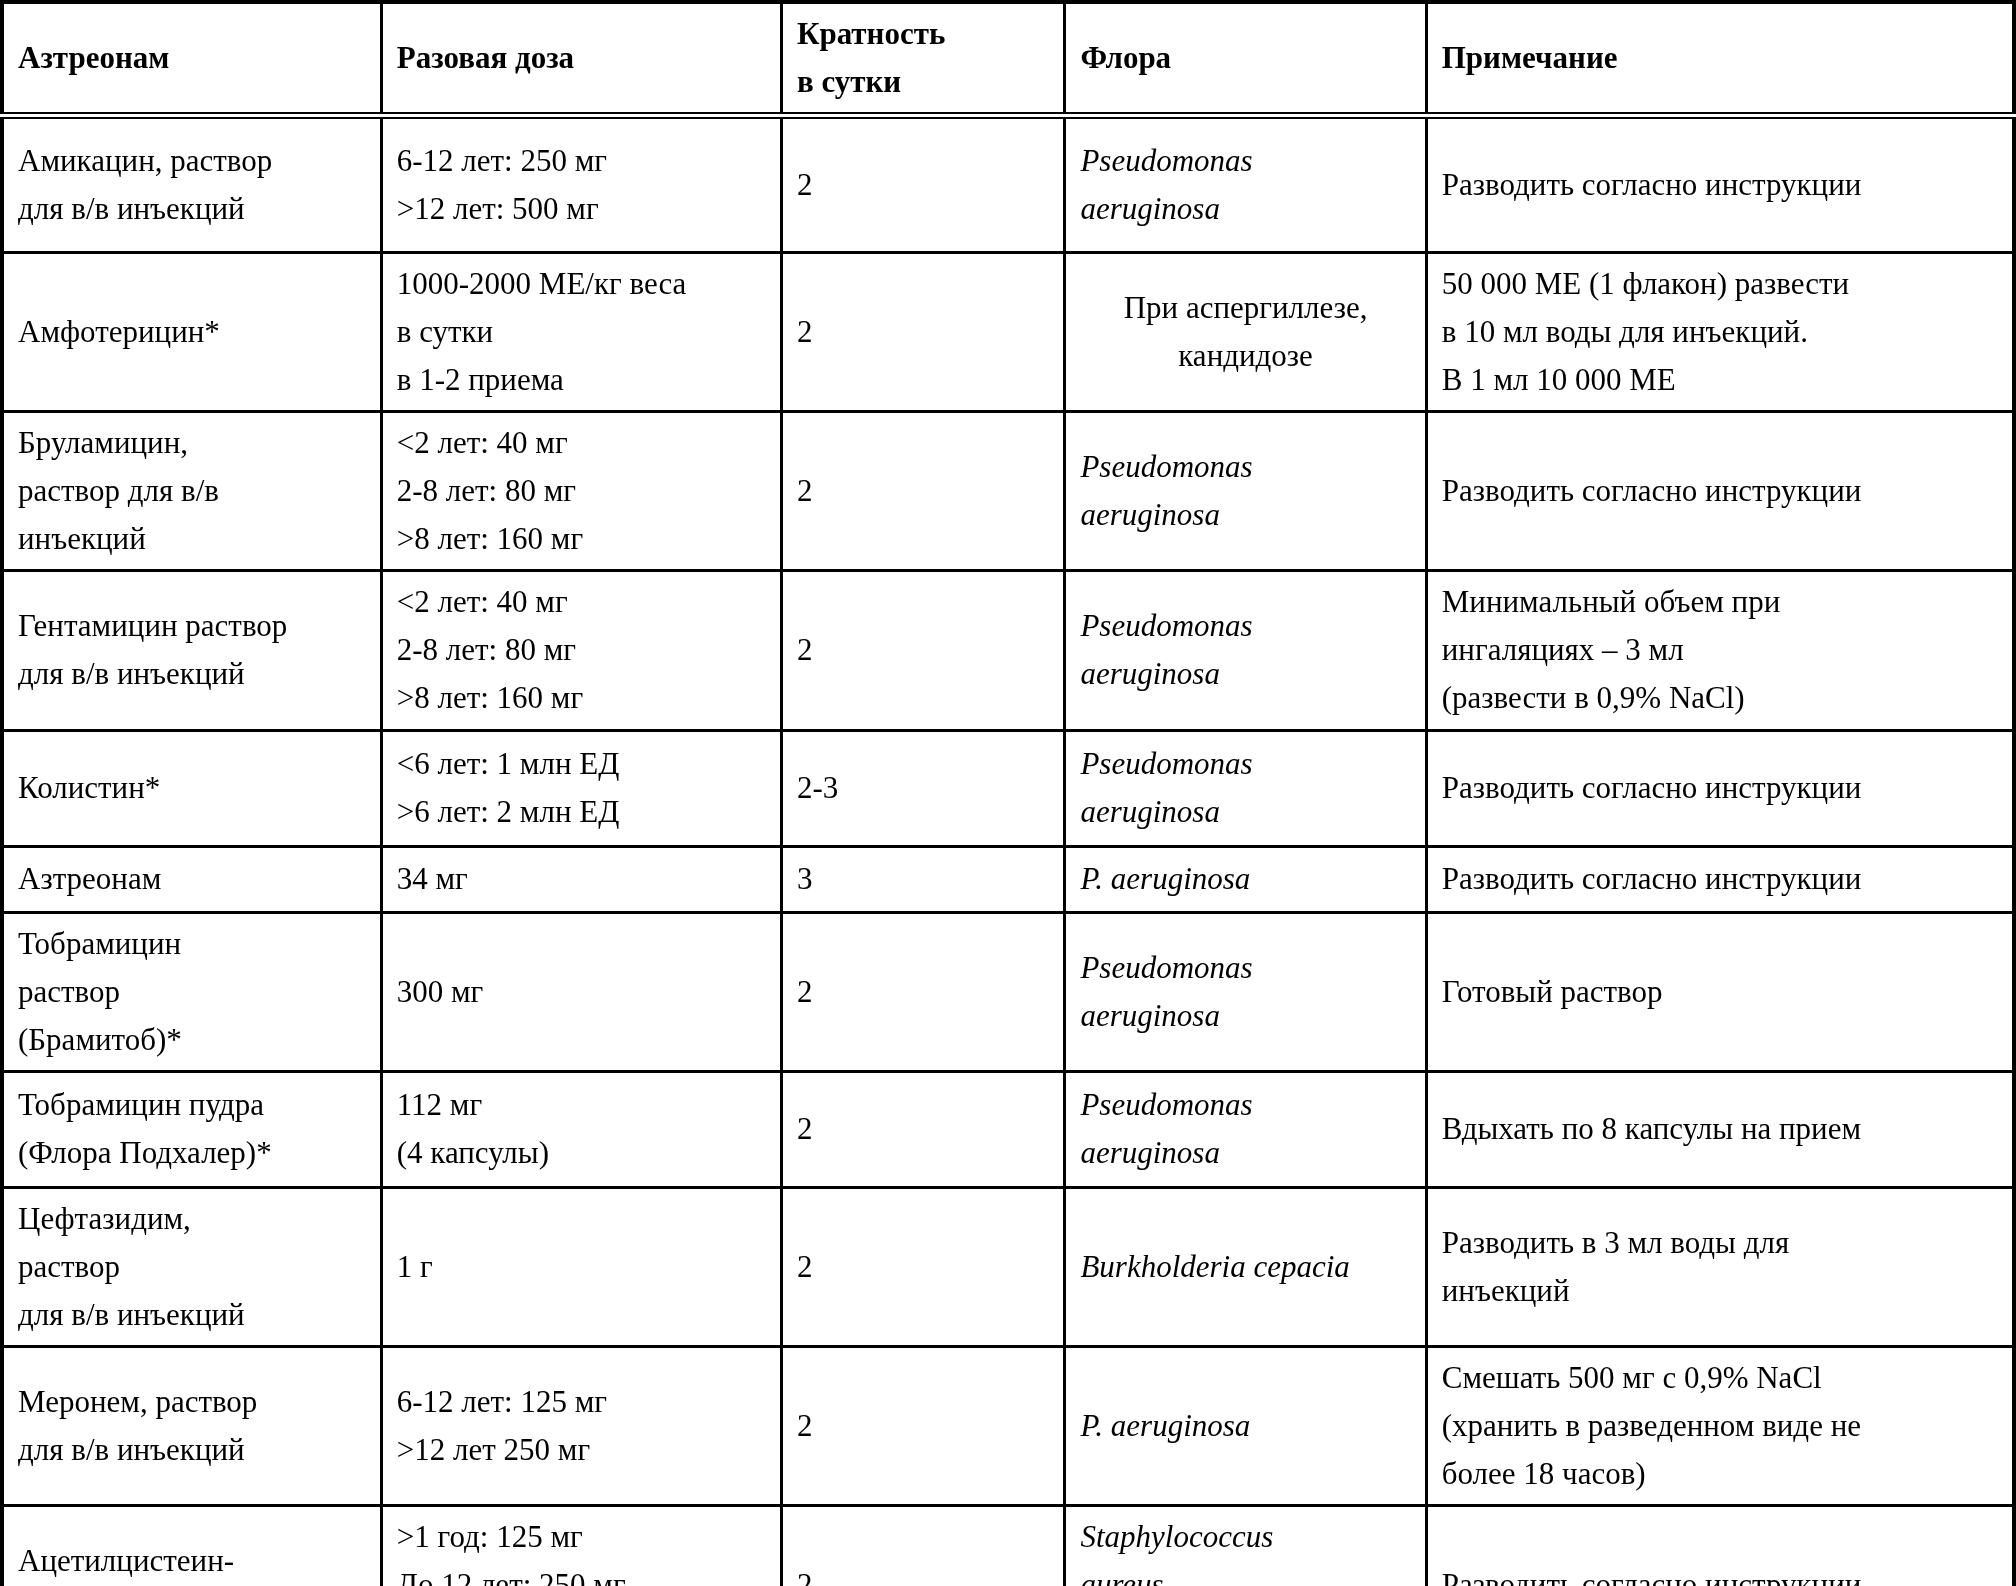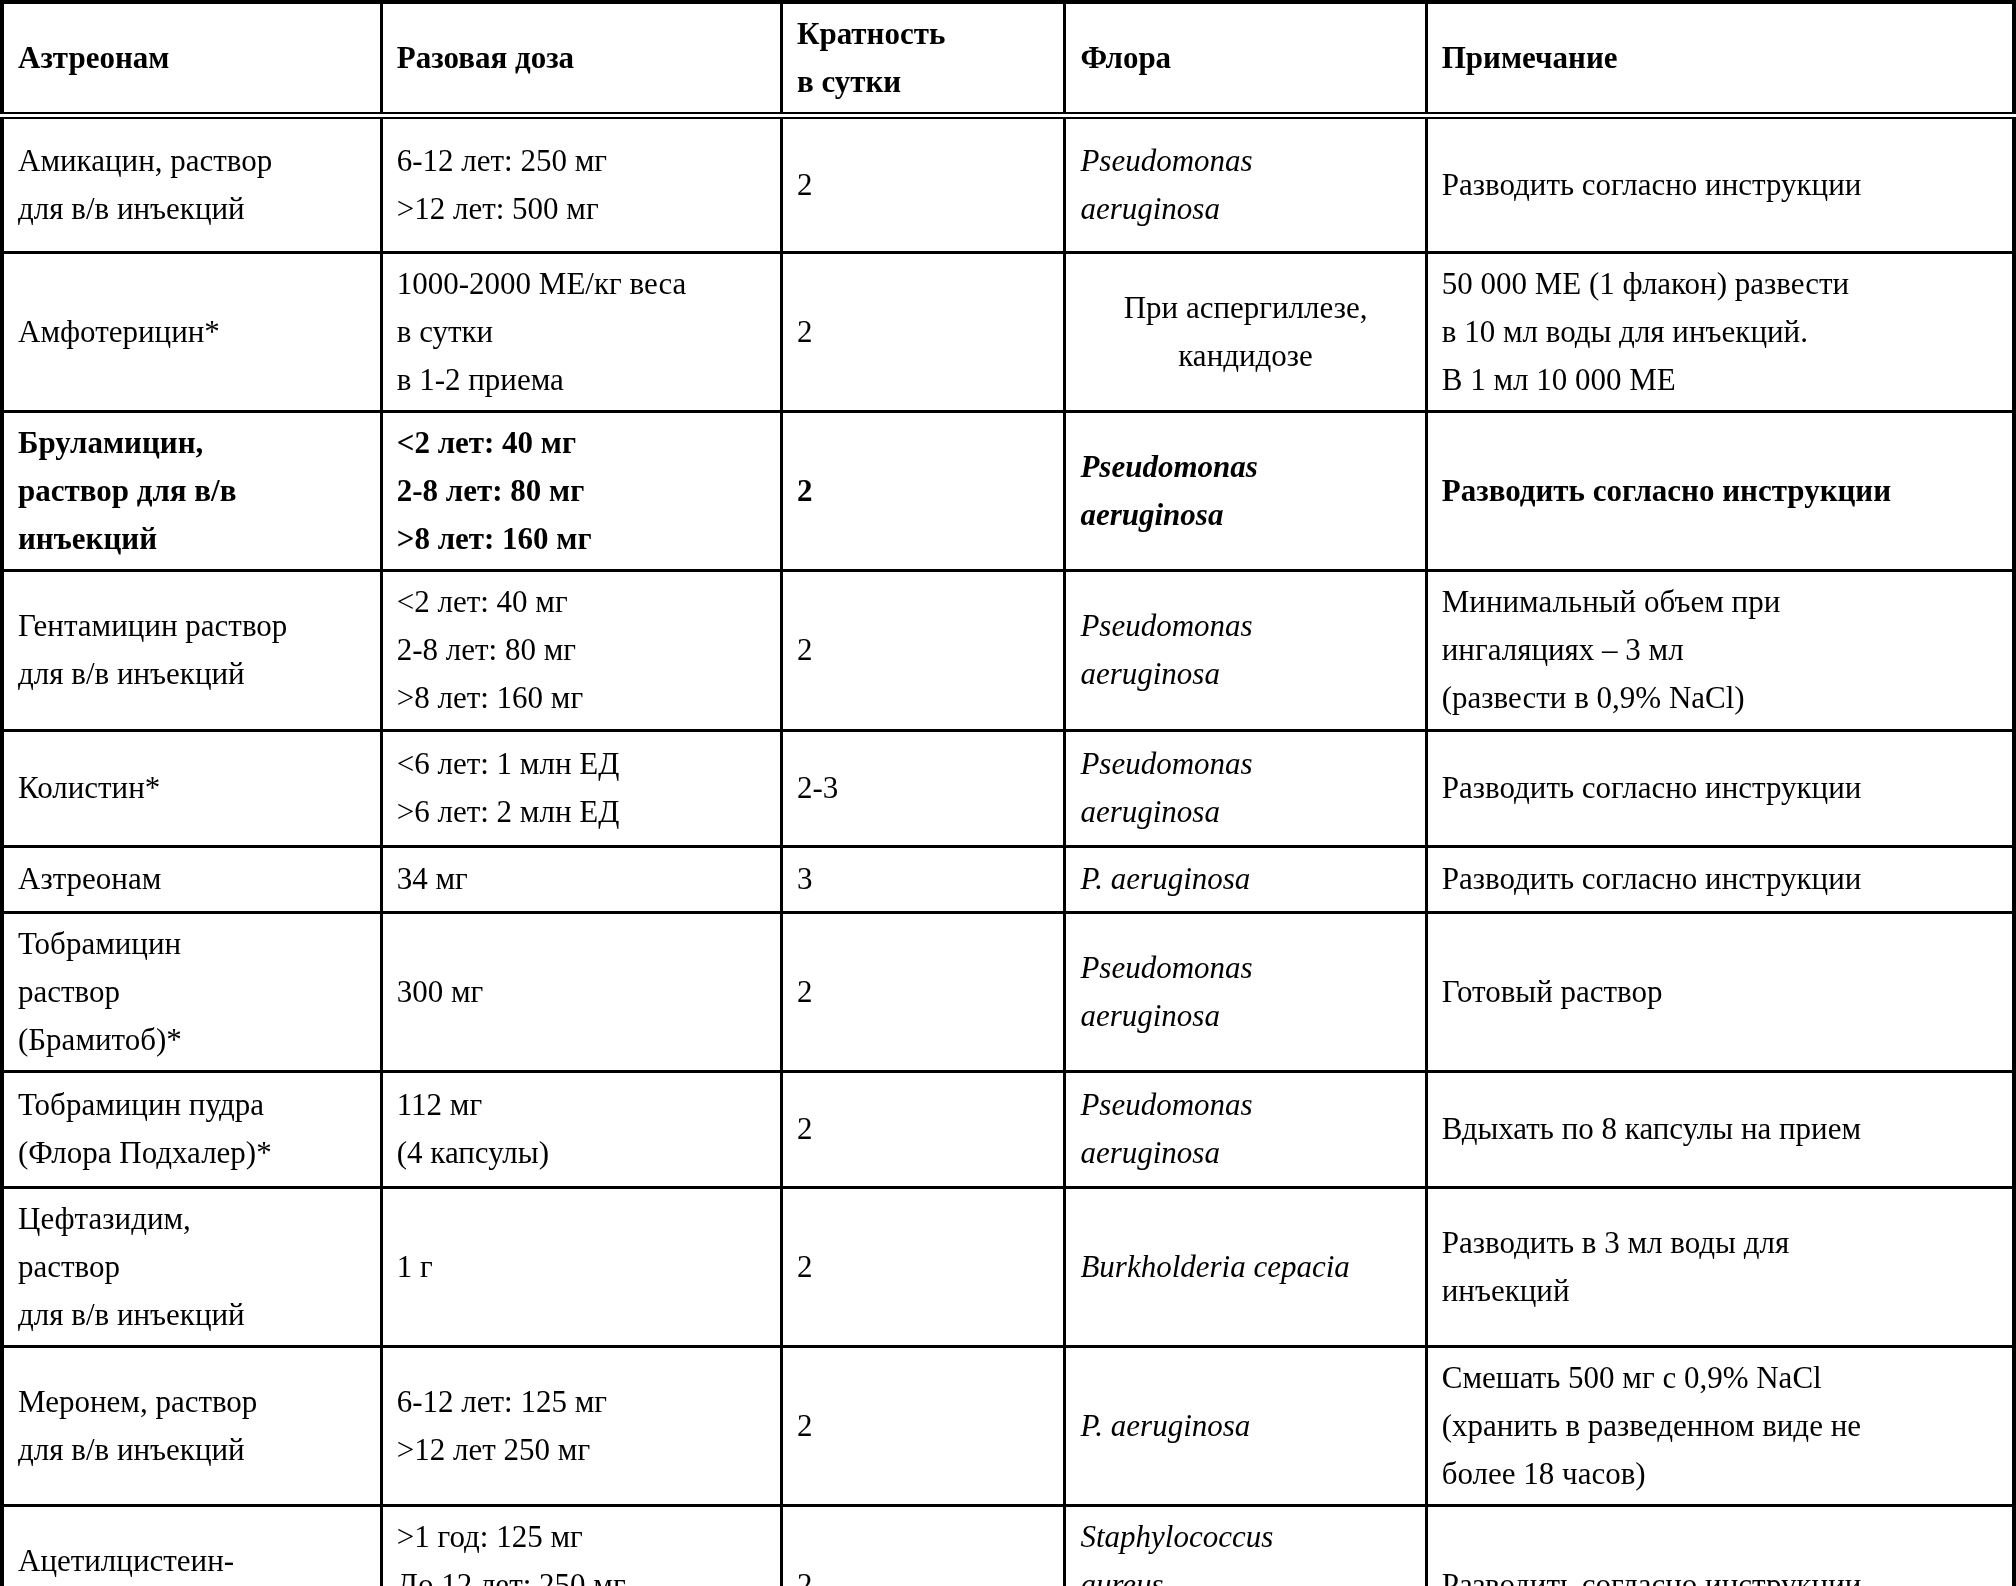--- a/index.html
+++ b/index.html
@@ -41,21 +41,21 @@
     font-style: italic;
   }
   td.flora.upright {
     font-style: normal;
     text-align: center;
   }
   
   thead tr            { height: 93px;  }
   tbody tr:nth-child(1)  { height: 137px; }
   tbody tr:nth-child(2)  { height: 158px; }
-  tbody tr:nth-child(3)  { height: 158px; font-weight: bold; }
+  tbody tr:nth-child(3)  { height: 158px; }
   tbody tr:nth-child(4)  { height: 158px; }
   tbody tr:nth-child(5)  { height: 116px; margin-top: 6px; }
   tbody tr:nth-child(6)  { height: 66px;  }
   tbody tr:nth-child(7)  { height: 158px; }
   tbody tr:nth-child(8)  { height: 116px; }
   tbody tr:nth-child(9)  { height: 158px; }
   tbody tr:nth-child(10) { height: 138px; }
   tbody tr:nth-child(11) { height: 130px; }
 </style>
 </head>

